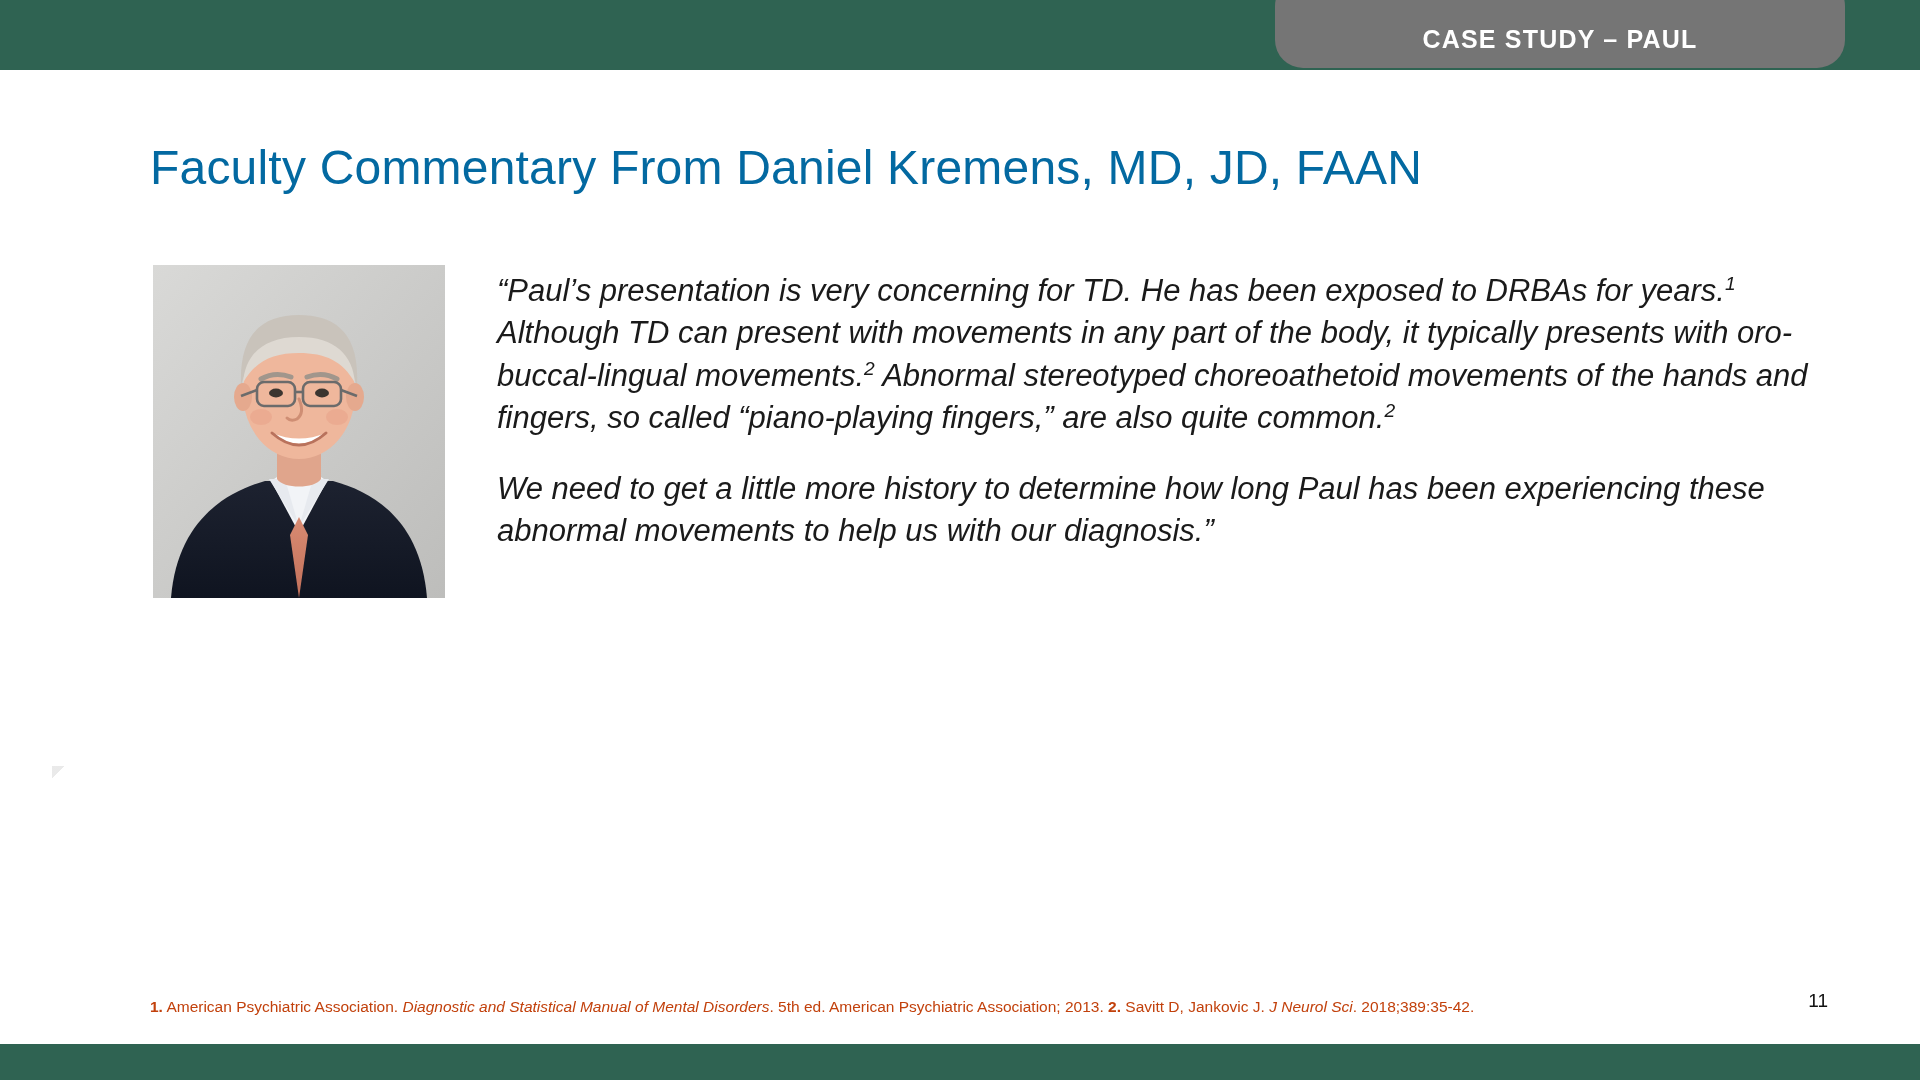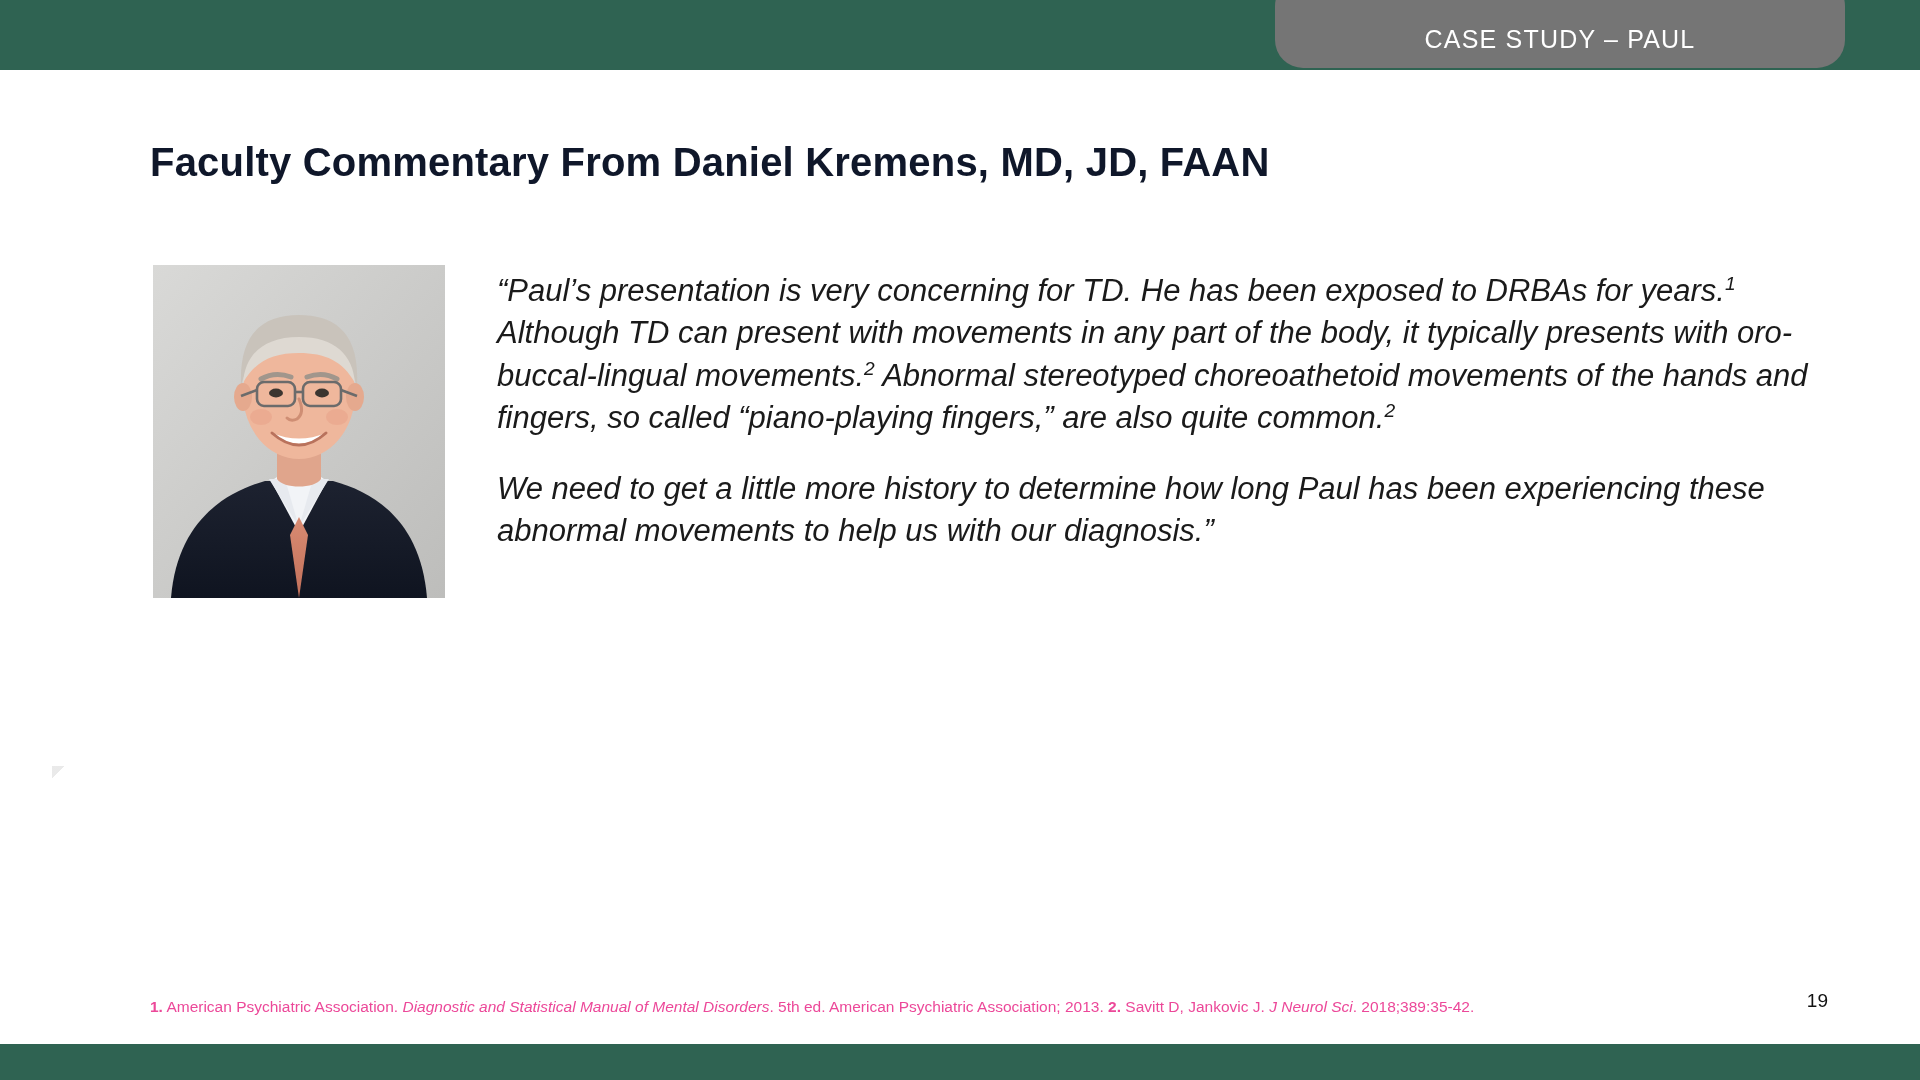--- a/index.html
+++ b/index.html
@@ -44,33 +44,33 @@
     background: #757575;
     border-radius: 28px;
     display: flex;
     align-items: flex-end;
     justify-content: center;
     padding-bottom: 14px;
   }
   .case-tab-label {
     color: #ffffff;
     font-size: 25px;
-    font-weight: normal;
+    font-weight: bold;
     letter-spacing: 1.2px;
     white-space: nowrap;
   }
 
   
   .slide-title {
     position: absolute;
     top: 140px;
     left: 150px;
-    font-size: 40px;
-    font-weight: bold;
-    color: #0f172a;
+    font-size: 48px;
+    font-weight: normal;
+    color: #0369a1;
     letter-spacing: 0.2px;
     white-space: nowrap;
   }
 
   
   .photo {
     position: absolute;
     top: 265px;
     left: 153px;
     width: 292px;
@@ -97,21 +97,21 @@
   .quote-para:last-child { margin-bottom: 18px; }
   sup { font-size: 0.62em; vertical-align: super; line-height: 0; }
 
   
   .references {
     position: absolute;
     bottom: 62px;
     left: 150px;
     width: 1600px;
     font-size: 15.5px;
-    color: #ec4899;
+    color: #c2410c;
     line-height: 1.35;
   }
   .references b { font-weight: bold; }
   .references i { font-style: italic; }
 
   .page-number {
     position: absolute;
     bottom: 68px;
     right: 92px;
     font-size: 19px;
@@ -213,18 +213,18 @@
   </div>
 
   <div class="quote-block">
     <p class="quote-para"><span>“Paul’s presentation is very concerning for TD. He has been exposed to DRBAs for years.</span><sup>1</sup><span> Although TD can present with movements in any part of the body, it typically presents with oro-buccal-lingual movements.</span><sup>2</sup><span> Abnormal stereotyped choreoathetoid movements of the hands and fingers, so called “piano-playing fingers,” are also quite common.</span><sup>2</sup></p>
 
     <p class="quote-para">We need to get a little more history to determine how long Paul has been experiencing these abnormal movements to help us with our diagnosis.”</p>
   </div>
 
   <div class="references"><b>1.</b><span> American Psychiatric Association. </span><i>Diagnostic and Statistical Manual of Mental Disorders</i><span>. 5th ed. American Psychiatric Association; 2013. </span><b>2.</b><span> Savitt D, Jankovic J. </span><i>J Neurol Sci</i><span>. 2018;389:35-42.</span></div>
 
-  <div class="page-number">19</div>
+  <div class="page-number">11</div>
 
   <div class="tiny-mark"></div>
 
   <div class="bottom-bar"></div>
 </div>
 
 </body></html>

